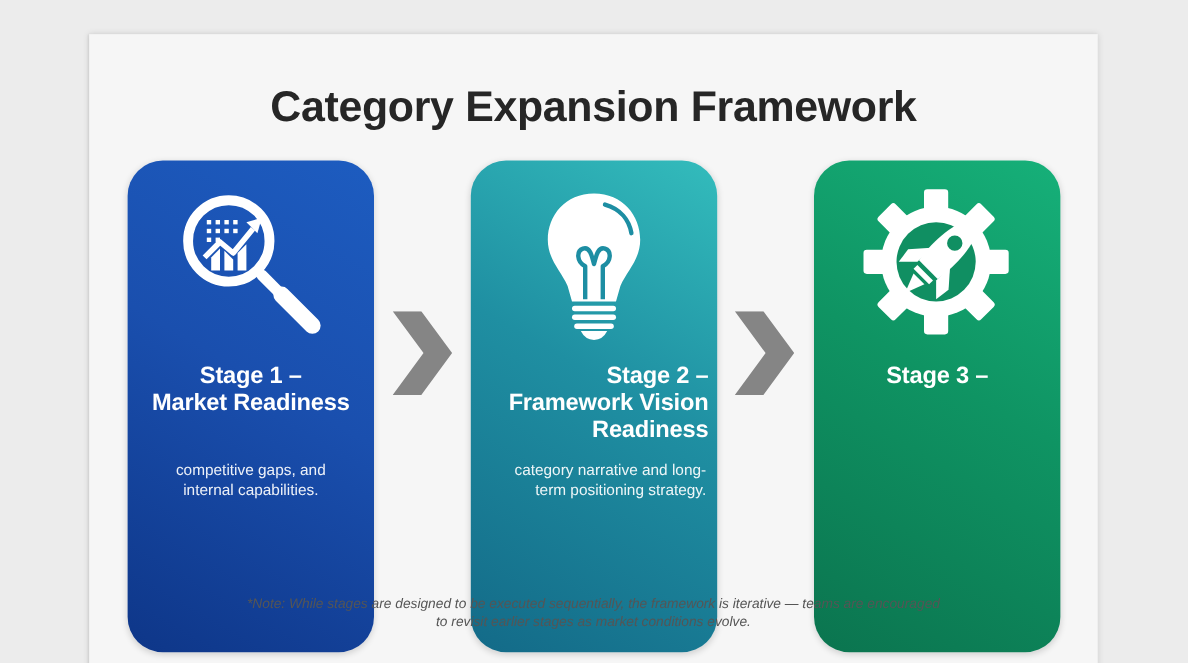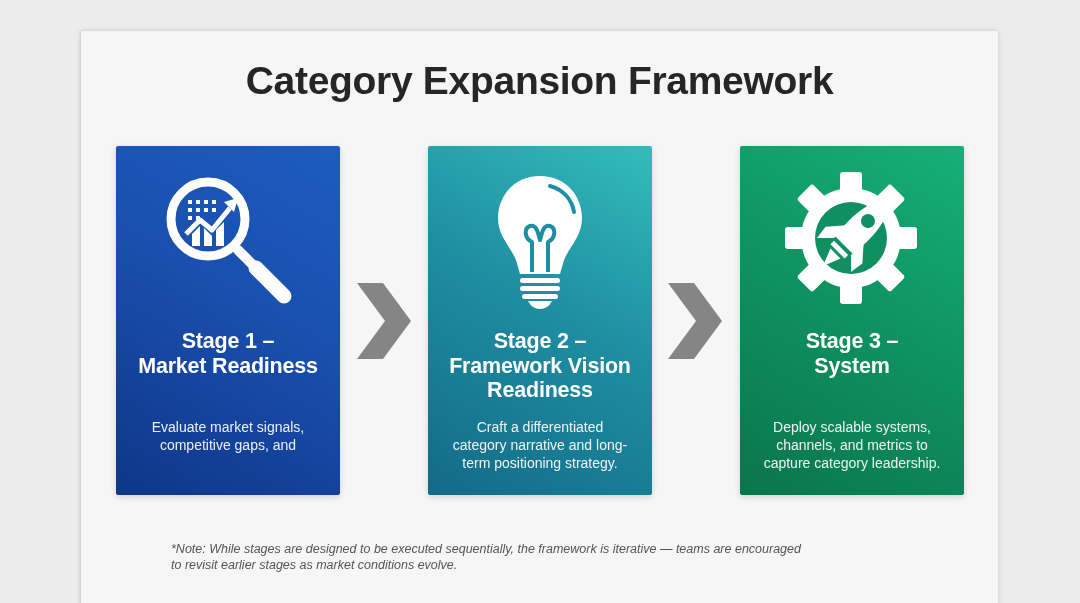--- a/index.html
+++ b/index.html
@@ -7,42 +7,42 @@
     width: 1080px; height: 603px; overflow: hidden; position: relative;
     background: #ececec;
     font-family: "Liberation Sans", "DejaVu Sans", sans-serif;
   }
   .page {
     position: absolute; left: 81px; top: 31px; width: 917px; height: 600px;
     background: #f6f6f6;
     box-shadow: 0 0 6px rgba(0,0,0,0.12), -1px 0 2px rgba(0,0,0,0.08);
   }
   .title {
-    position: absolute; left: 0; right: 0; top: 28px; margin: 0;
+    position: absolute; left: 0; right: 0; top: 28px; margin: 17px;
     text-align: center; font-size: 39px; font-weight: bold; color: #262626;
     letter-spacing: -0.3px;
   }
   .card {
-    position: absolute; top: 115px; width: 224px; height: 349px;
-    border-radius: 2px; color: #fff; text-align: center;
+    position: absolute; top: 115px; width: 224px; height: 447px;
+    border-radius: 32px; color: #fff; text-align: center;
     box-shadow: 0 2px 6px rgba(0,0,0,0.15);
   }
   .card .icon { position: absolute; left: 0; right: 0; top: 22px; height: 150px; display: flex; justify-content: center; }
   .card .stage-title {
     position: absolute; left: 8px; right: 8px; top: 183px;
     font-size: 21.5px; font-weight: bold; line-height: 24.5px; letter-spacing: -0.2px;
   }
   .card .stage-desc {
     position: absolute; left: 10px; right: 10px; top: 272px;
     font-size: 14px; line-height: 18px; color: rgba(255,255,255,0.92);
   }
   .chevron { position: absolute; top: 252px; width: 56px; height: 76px; }
   .note {
     position: absolute; left: 90px; right: 90px; top: 510px;
-    text-align: left; font-size: 12.5px; line-height: 16px;
+    text-align: center; font-size: 12.5px; line-height: 16px;
     font-style: italic; color: #555;
   }
 </style>
 </head>
 <body>
 
 <div class="page">
   <h1 class="title">Category Expansion Framework</h1>
 
   <div class="card" style="left:35px; background: linear-gradient(30deg, #0e3688 0%, #1a4fae 55%, #1d5cc0 100%);">
@@ -75,30 +75,30 @@
 
         <polyline points="70,66 84,52 96,62 114,40" fill="none" stroke="#fff" stroke-width="5" stroke-linejoin="round"></polyline>
         <polygon points="108,34 122,30 118,44" fill="#fff"></polygon>
       </svg>
     </div>
     <div class="stage-title">
       <div>Stage 1 –</div>
       <div>Market Readiness</div>
     </div>
     <div class="stage-desc">
-      <div>Evaluate market signals,</div>
       <div>competitive gaps, and</div>
+      <div>internal capabilities.</div>
     </div>
   </div>
 
   <svg class="chevron" style="left:276px;" viewBox="0 0 56 76">
     <polygon points="0,0 26,0 54,38 26,76 0,76 28,38" fill="#858585"></polygon>
   </svg>
 
-  <div class="card" style="left:347px; background: linear-gradient(30deg, #136a88 0%, #1f8fa2 55%, #33bcbc 100%);">
+  <div class="card" style="left:347px; background: linear-gradient(30deg, #136a88 0%, #1f8fa2 55%, #33bcbc 100%); text-align: right;">
     <div class="icon">
       <svg width="224" height="150" viewBox="0 0 224 150">
 
         <path d="M112,8 C86,8 70,28 70,50 C70,68 82,78 88,92 L92,106 L132,106 L136,92 C142,78 154,68 154,50 C154,28 138,8 112,8 Z" fill="#fff"></path>
 
         <path d="M122,18 C136,22 144,32 146,44" fill="none" stroke="#1d8ea3" stroke-width="4" stroke-linecap="round"></path>
 
         <path d="M104,104 L104,74 C96,70 96,60 102,58 C108,56 110,64 112,72 C114,64 116,56 122,58 C128,60 128,70 120,74 L120,104" fill="none" stroke="#1d8ea3" stroke-width="4" stroke-linejoin="round"></path>
 
         <rect x="92" y="110" width="40" height="5" rx="2.5" fill="#fff"></rect>
@@ -106,21 +106,20 @@
         <rect x="94" y="126" width="36" height="5" rx="2.5" fill="#fff"></rect>
         <path d="M100,133 L124,133 Q120,141 112,141 Q104,141 100,133 Z" fill="#fff"></path>
       </svg>
     </div>
     <div class="stage-title">
       <div>Stage 2 –</div>
       <div>Framework Vision</div>
       <div>Readiness</div>
     </div>
     <div class="stage-desc">
-      <div>Craft a differentiated</div>
       <div>category narrative and long-</div>
       <div>term positioning strategy.</div>
     </div>
   </div>
 
   <svg class="chevron" style="left:587px;" viewBox="0 0 56 76">
     <polygon points="0,0 26,0 54,38 26,76 0,76 28,38" fill="#858585"></polygon>
   </svg>
 
   <div class="card" style="left:659px; background: linear-gradient(30deg, #0b744f 0%, #0f9463 55%, #16b079 100%);">
@@ -147,26 +146,20 @@
           <circle cx="0" cy="-24" r="7" fill="#108f62"></circle>
           <path d="M-12,-6 L-26,10 L-24,24 L-12,12 Z" fill="#fff"></path>
           <path d="M12,-6 L26,10 L24,24 L12,12 Z" fill="#fff"></path>
           <rect x="-10" y="14" width="20" height="5" fill="#fff"></rect>
           <path d="M-7,22 L0,40 L7,22 Z" fill="#fff"></path>
         </g>
       </svg>
     </div>
     <div class="stage-title">
       <div>Stage 3 –</div>
-      <div>System</div>
-    </div>
-    <div class="stage-desc">
-      <div>Deploy scalable systems,</div>
-      <div>channels, and metrics to</div>
-      <div>capture category leadership.</div>
     </div>
   </div>
 
   <div class="note">
     <div>*Note: While stages are designed to be executed sequentially, the framework is iterative — teams are encouraged</div>
     <div>to revisit earlier stages as market conditions evolve.</div>
   </div>
 </div>
 
 </body></html>

